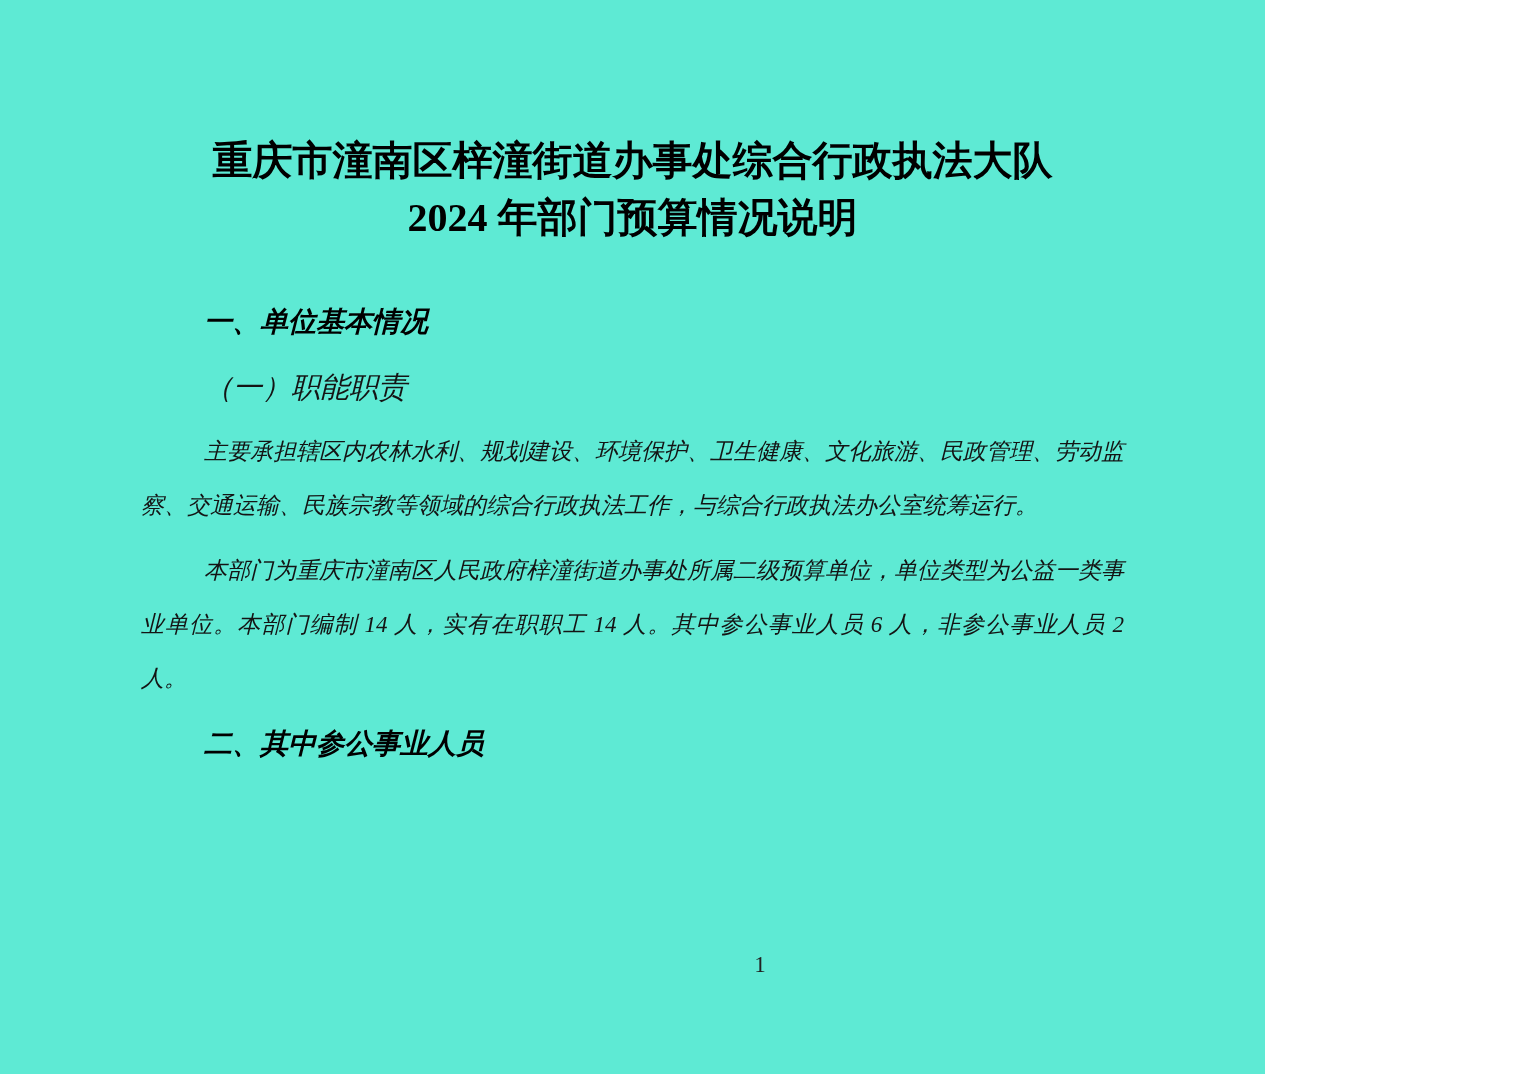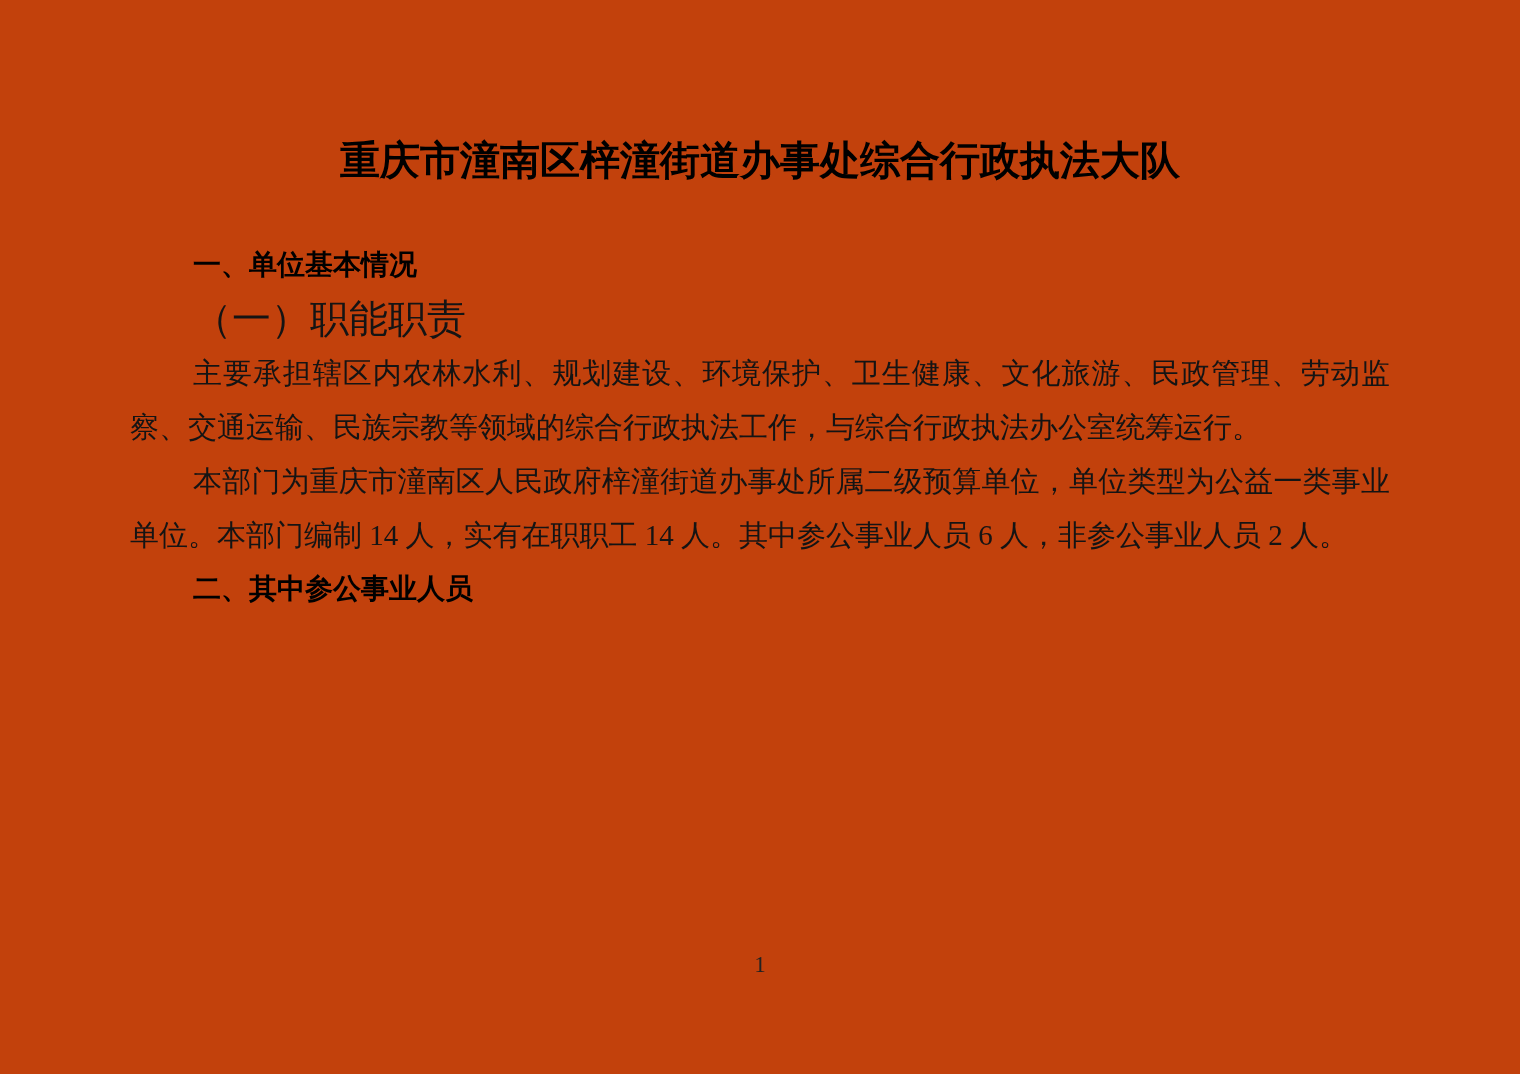--- a/index.html
+++ b/index.html
@@ -2,62 +2,63 @@
 <html><head>
 <meta charset="utf-8">
 <style>
   html, body {
     margin: 0;
     padding: 0;
     background: #ffffff;
   }
   .page {
     position: relative;
-    width: 1520px;
+    width: 1265px;
     height: 1074px;
-    background: #c2410c;
+    background: #5eead4;
     box-sizing: border-box;
     padding: 132px 130px 0 130px;
     overflow: hidden;
     color: #000000;
   }
   .doc-title {
     text-align: center;
     font-family: "Liberation Serif", "DejaVu Serif", serif;
     font-weight: bold;
     font-size: 40px;
     line-height: 57px;
     color: #000000;
   }
   .content {
     margin-top: 49px;
   }
   .block {
-    margin: 0;
+    margin: 11px;
+    font-style: italic;
   }
   .heading1 {
     font-family: "Liberation Sans", "DejaVu Sans", sans-serif;
     font-weight: bold;
     font-size: 28px;
     line-height: 54px;
     padding-left: 63px;
     color: #000000;
   }
   .subheading {
     font-family: "Liberation Serif", "DejaVu Serif", serif;
     font-weight: normal;
-    font-size: 39px;
+    font-size: 29px;
     line-height: 54px;
     padding-left: 63px;
     color: #141414;
   }
   .para {
     font-family: "Liberation Serif", "DejaVu Serif", serif;
     font-weight: normal;
-    font-size: 29px;
+    font-size: 23px;
     line-height: 54px;
     text-indent: 63px;
     text-align: justify;
     text-justify: inter-character;
     color: #141414;
   }
   .page-number {
     position: absolute;
     left: 0;
     top: 952px;
@@ -68,20 +69,21 @@
     color: #222222;
   }
 </style>
 </head>
 <body>
 
 <div class="page">
 
   <div class="doc-title">
     <div>重庆市潼南区梓潼街道办事处综合行政执法大队</div>
+    <div>2024 年部门预算情况说明</div>
   </div>
 
   <div class="content">
     <div class="block heading1">一、单位基本情况</div>
 
     <div class="block subheading">（一）职能职责</div>
 
     <div class="block para">主要承担辖区内农林水利、规划建设、环境保护、卫生健康、文化旅游、民政管理、劳动监察、交通运输、民族宗教等领域的综合行政执法工作，与综合行政执法办公室统筹运行。</div>
 
 

